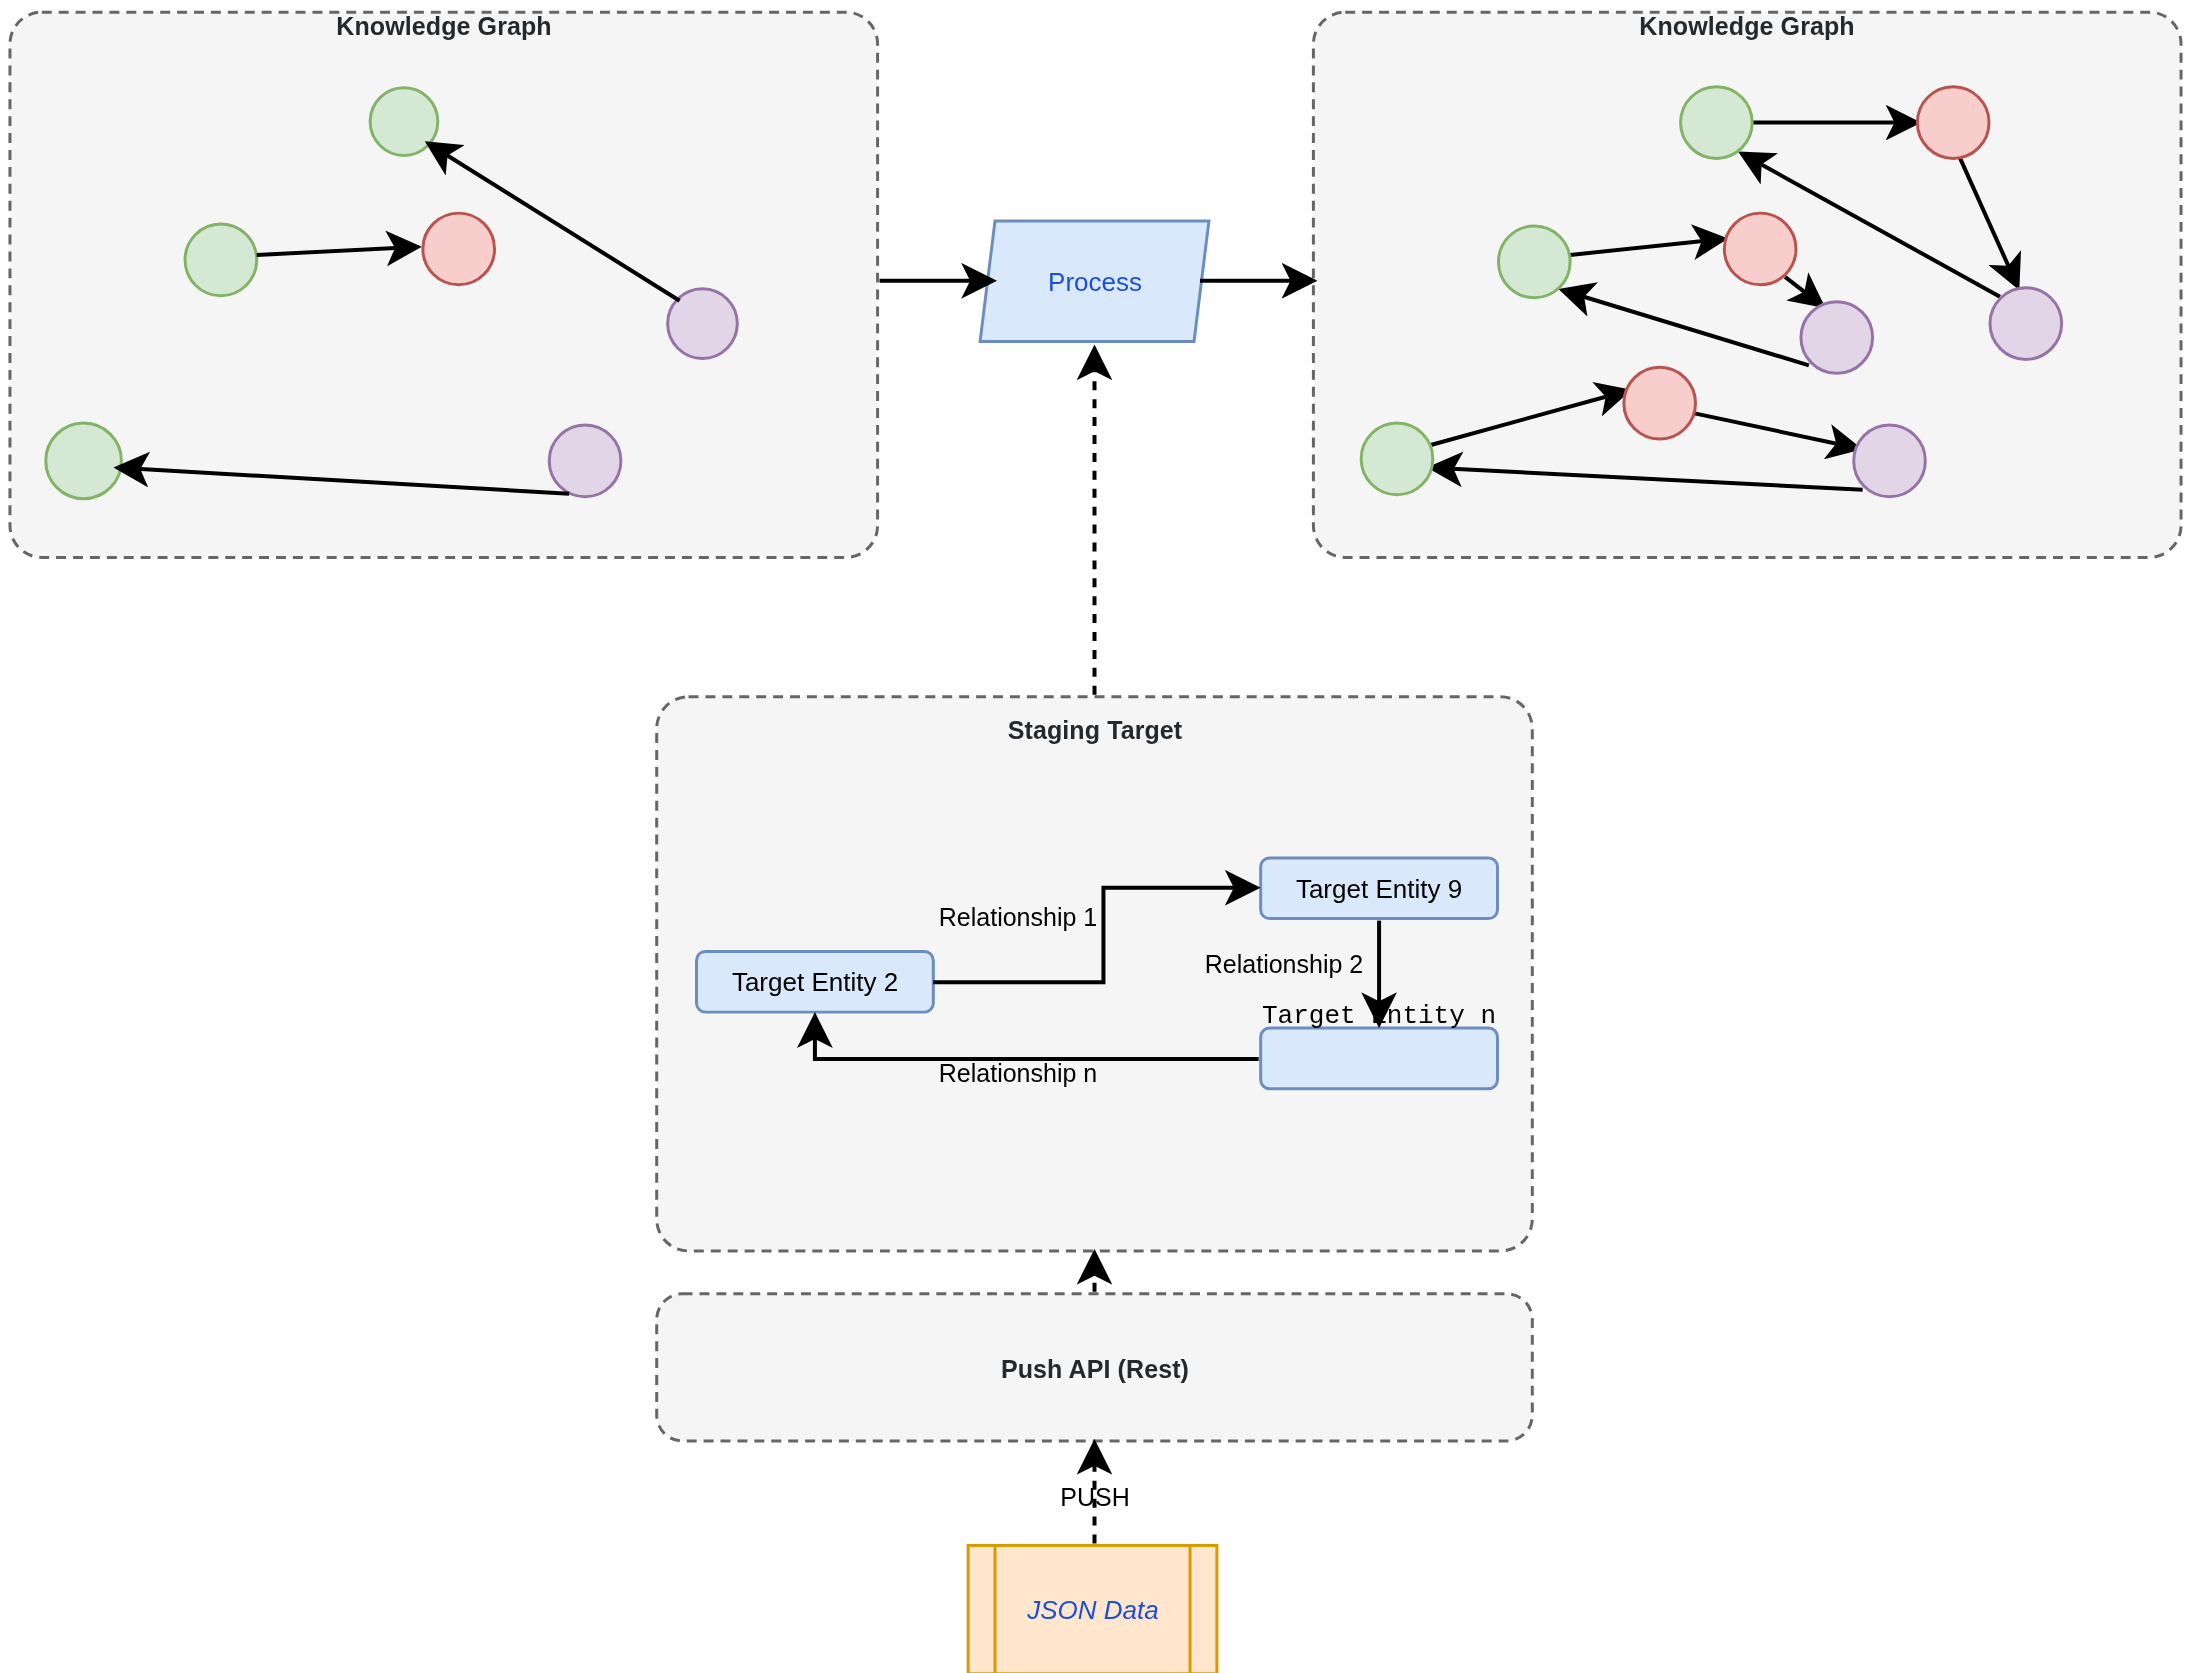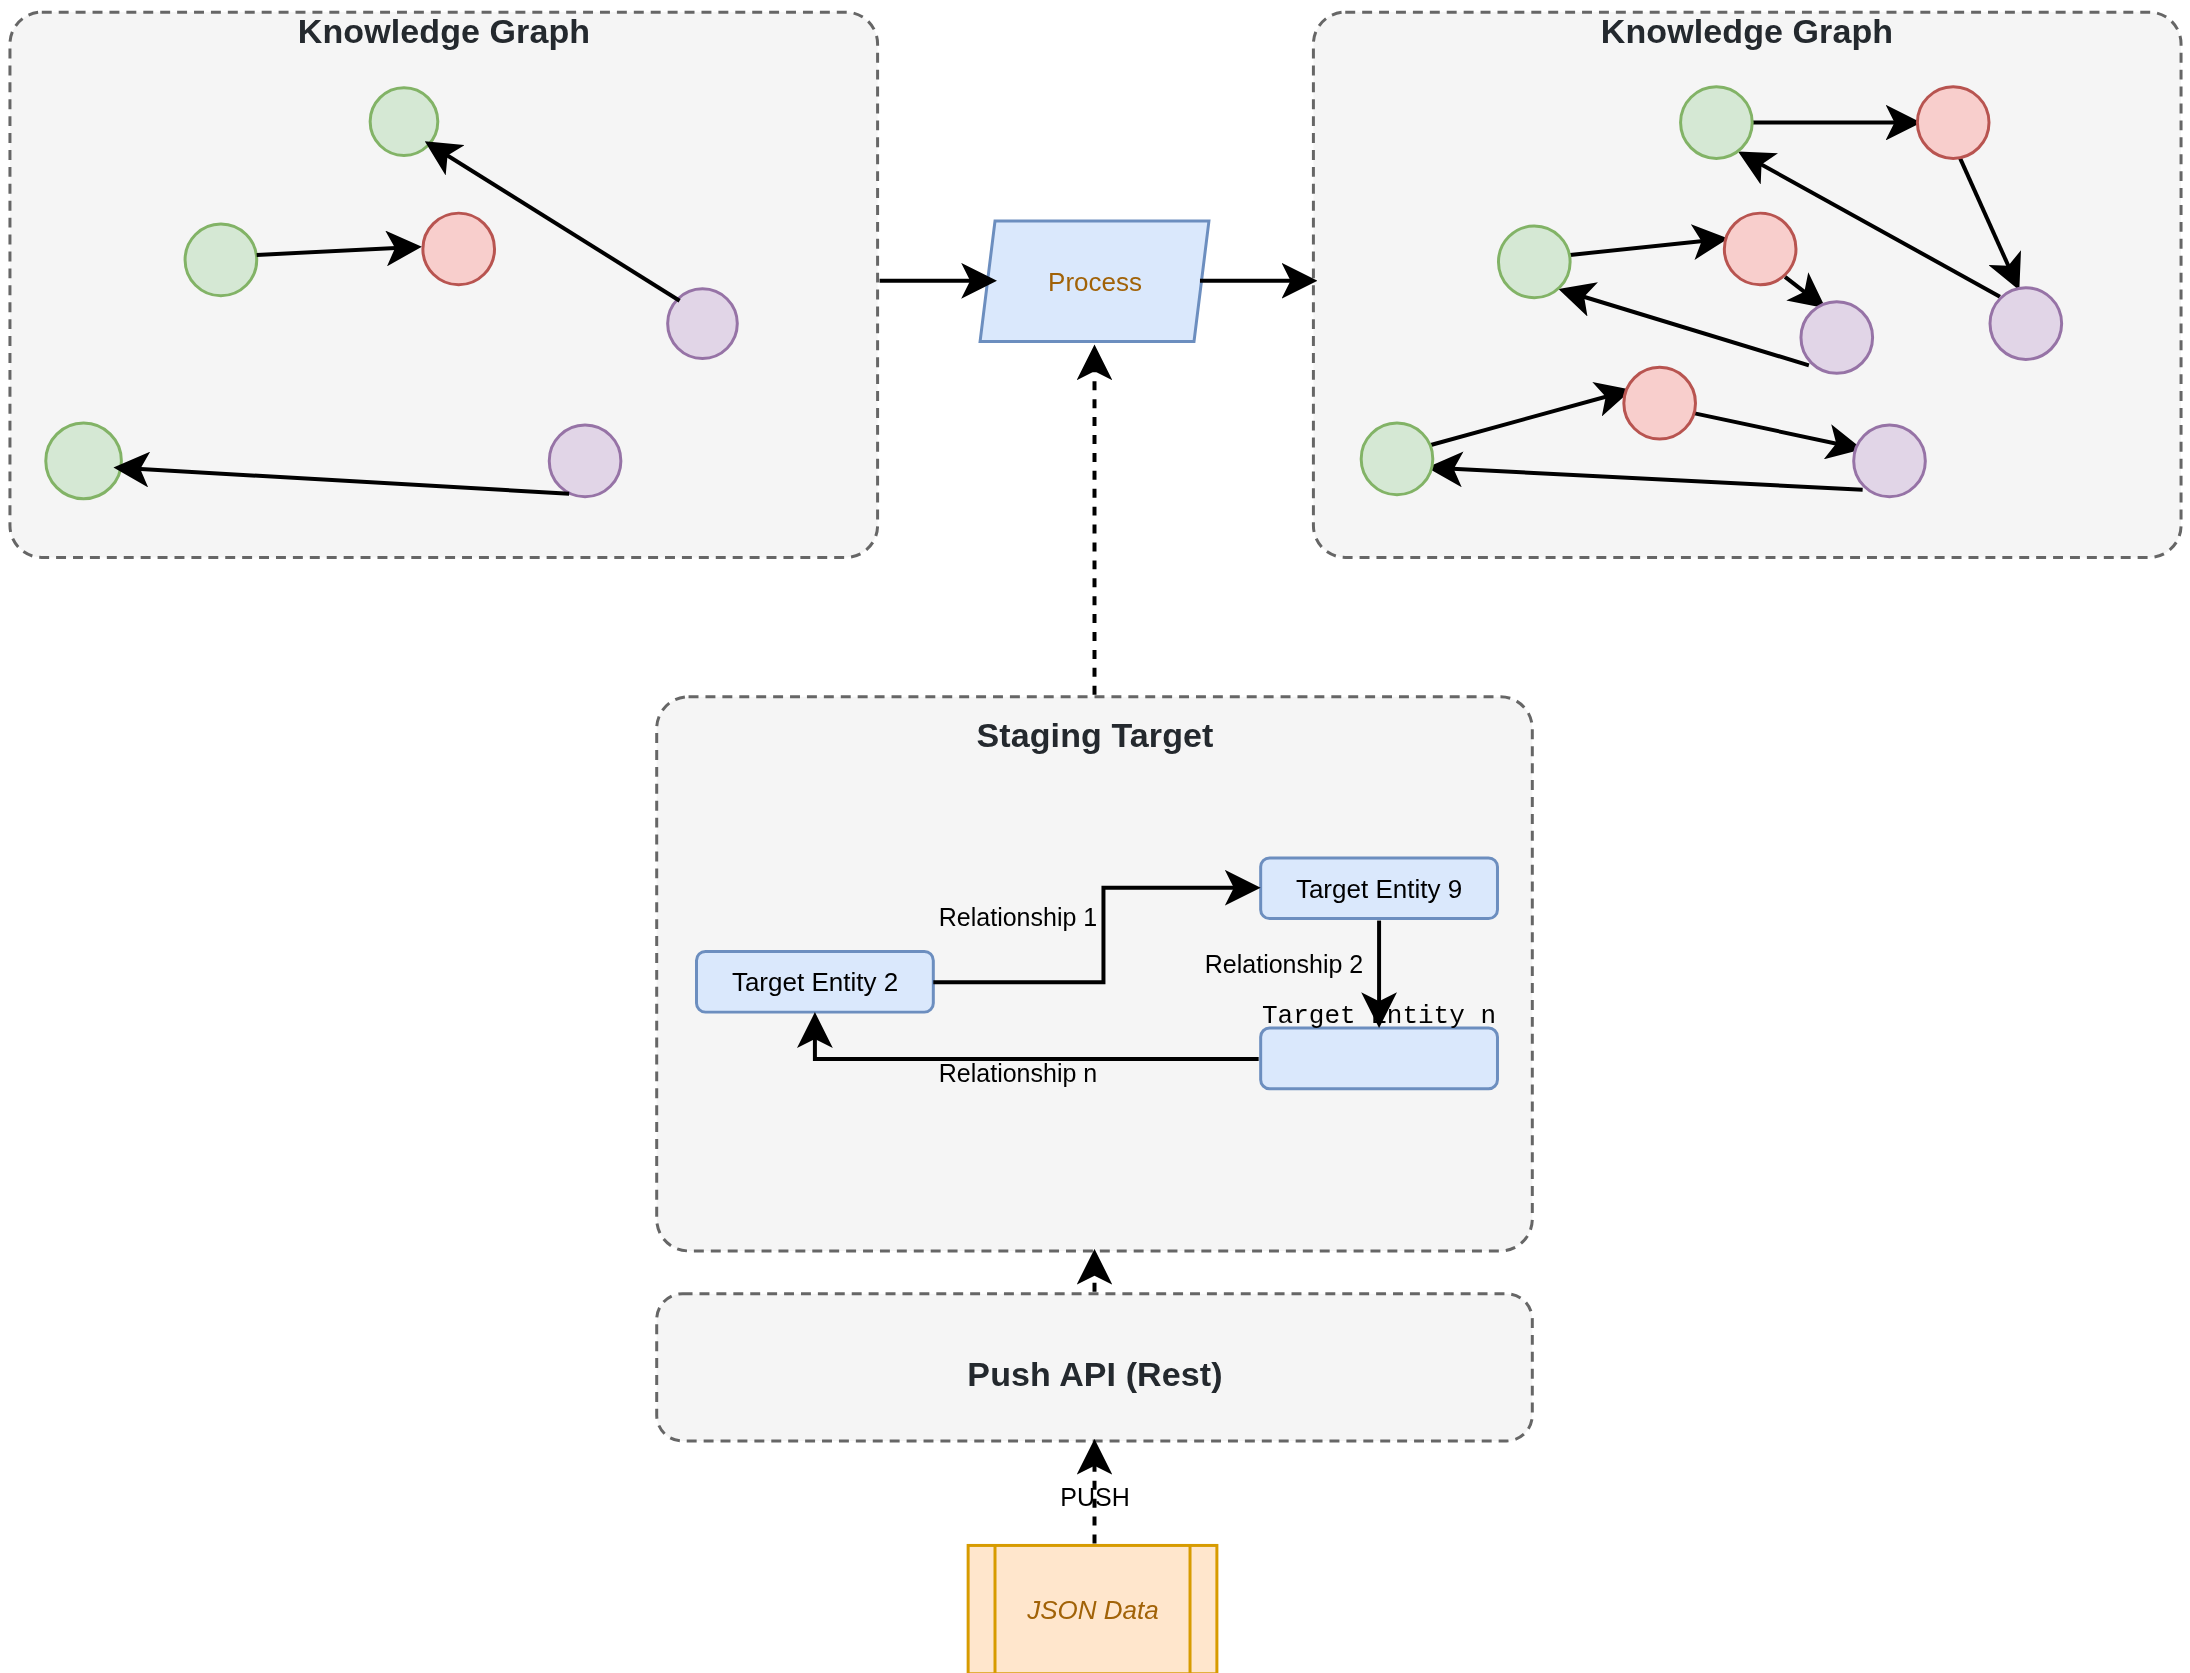--- a/index.html
+++ b/index.html
@@ -20,21 +20,21 @@
   #canvas {
     position: absolute;
     left: 0;
     top: 0;
     width: 2191px;
     height: 1674px;
   }
   .container-label {
     position: absolute;
     font-weight: bold;
-    font-size: 34px;
+    font-size: 25px;
     color: #24292e;
     text-align: center;
     letter-spacing: 0.1px;
     white-space: nowrap;
     transform: translateX(-50%);
   }
   .node-label {
     position: absolute;
     font-size: 26px;
     color: #000000;
@@ -45,21 +45,21 @@
   .edge-label {
     position: absolute;
     font-size: 25px;
     color: #000000;
     white-space: nowrap;
     transform: translate(-50%, -50%);
   }
   .shape-label {
     position: absolute;
     font-size: 26px;
-    color: #a16207;
+    color: #1d4ed8;
     white-space: nowrap;
     transform: translate(-50%, -50%);
   }
 </style>
 </head>
 <body>
 
 <div id="stage">
 
   <svg id="canvas" viewBox="0 0 2202 1682">

